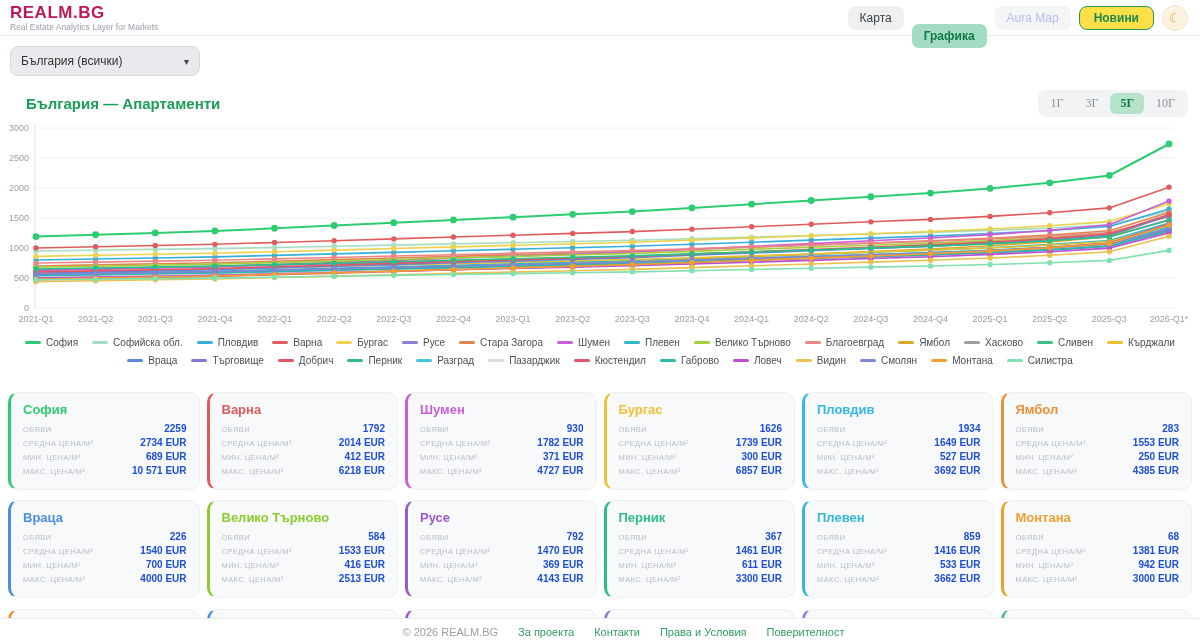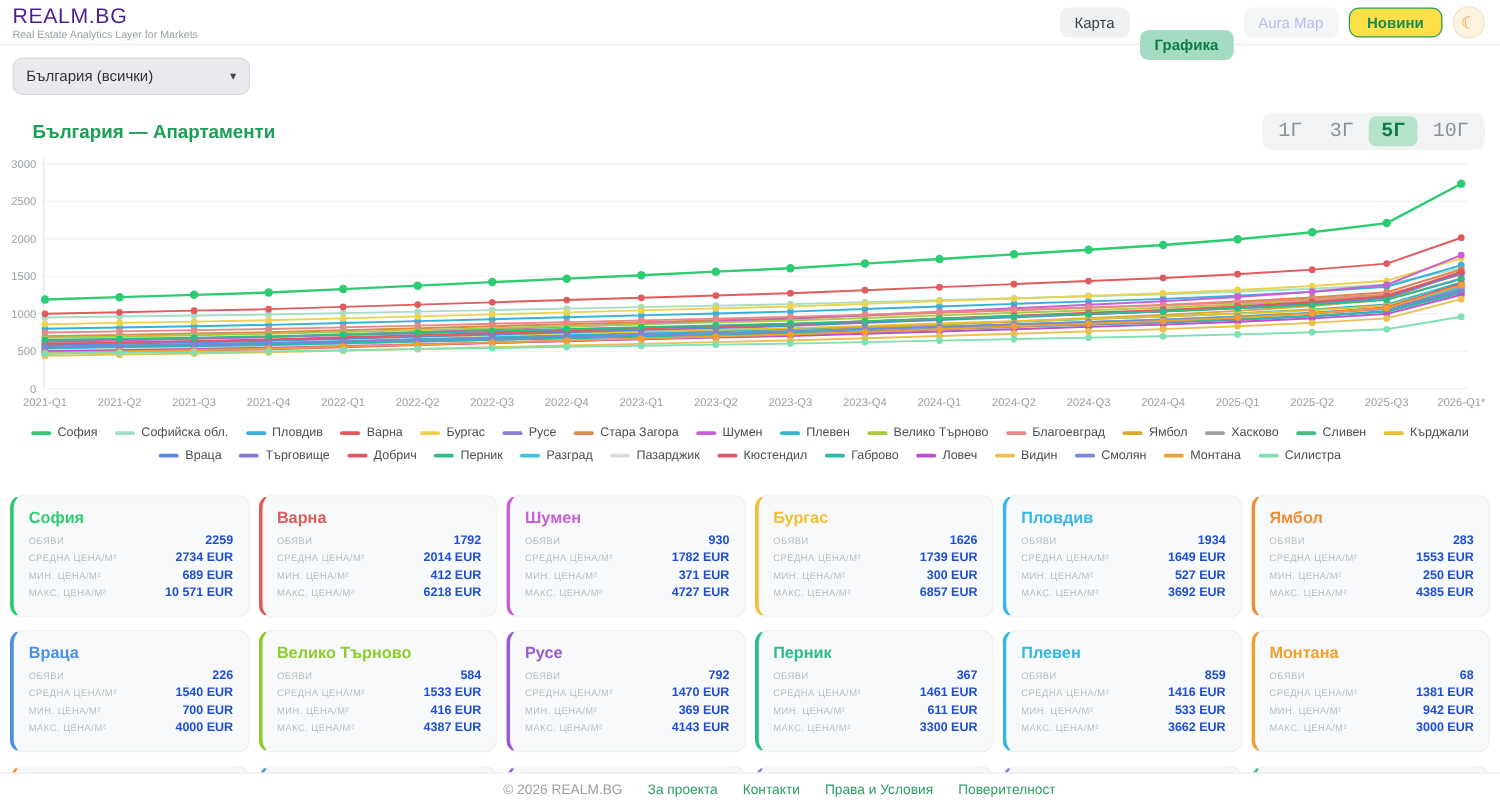--- a/index.html
+++ b/index.html
@@ -2,21 +2,21 @@
 <html><head>
 <meta charset="utf-8">
 <style>
   * { margin:0; padding:0; box-sizing:border-box; }
   html,body { width:1200px; height:644px; overflow:hidden; background:#fff;
     font-family:"Liberation Sans", sans-serif; position:relative; }
 
   
   .header { height:36px; display:flex; justify-content:space-between; align-items:center;
     padding:0 12px 0 10px; border-bottom:1px solid #e9ecef; }
-  .logo-title { font-size:17px; font-weight:400; color:#4c1d95; letter-spacing:.5px; line-height:17px; }
+  .logo-title { font-size:17px; font-weight:700; color:#be185d; letter-spacing:.5px; line-height:17px; }
   .logo-tag { font-size:8.5px; color:#98a0a8; margin-top:1px; }
   .nav { display:flex; align-items:center; gap:8px; }
   .btn { font-size:12px; padding:5px 12px; border-radius:7px; border:none; cursor:pointer;
     font-family:inherit; background:#eef0f2; color:#3c4043; }
   .btn.active { background:#a3dcc2; color:#0e7a4b; font-weight:700;margin-top:36px; }
   .btn.muted { background:#f4f5f7; color:#b7bcf4; }
   .btn.outline { background:#fde047; border:1.5px solid #27995d; color:#1d8a52; font-weight:700;
     padding:4px 14px; border-radius:8px; }
   .theme-toggle { width:26px; height:26px; border-radius:50%; background:#fbf2e0;
     border:1px solid #f1e4ca; display:flex; align-items:center; justify-content:center;
@@ -26,22 +26,22 @@
   .controls { margin:10px 12px 0 10px; }
   .select { width:190px; height:30px; background:#e8eaed; border:1px solid #d6dade;
     border-radius:8px; display:flex; align-items:center; justify-content:space-between;
     padding:0 10px; font-size:12px; color:#333; cursor:pointer; }
   .select .chev { font-size:10px; color:#444; }
 
   
   .section-head { margin:14px 12px 0 26px; display:flex; justify-content:space-between; align-items:center; }
   .section-title { font-size:15px; font-weight:700; color:#1b9e55; }
   .range-group { background:#f1f3f5; border-radius:8px; padding:3px; display:flex; gap:2px; }
-  .range-btn { font-size:16px; padding:3px 10px; color:#8a9097; border:none; background:transparent;
-    border-radius:6px; cursor:pointer; font-family:Liberation Mono, monospace;text-align:right; }
+  .range-btn { font-size:12px; padding:3px 10px; color:#8a9097; border:none; background:transparent;
+    border-radius:6px; cursor:pointer; font-family:Liberation Serif, serif;text-align:right; }
   .range-btn.active { background:#b5e3cb; color:#0e7a4b; font-weight:700; }
 
   
   .chart-wrap { margin-top:2px; }
   svg text { font-family:"Liberation Sans", sans-serif; }
 
   
   .legend { width:1180px; margin:0 auto; display:flex; flex-wrap:wrap; justify-content:center;
     column-gap:14px; row-gap:3px; }
   .legend-item { display:inline-flex; align-items:center; gap:5px; font-size:10px; color:#4a4f55;
@@ -998,21 +998,21 @@
     <div class="stat-row">
       <span class="stat-label">СРЕДНА ЦЕНА/М²</span>
       <span class="stat-value">1533 EUR</span>
     </div>
     <div class="stat-row">
       <span class="stat-label">МИН. ЦЕНА/М²</span>
       <span class="stat-value">416 EUR</span>
     </div>
     <div class="stat-row">
       <span class="stat-label">МАКС. ЦЕНА/М²</span>
-      <span class="stat-value">4387 EUR</span>
+      <span class="stat-value">2513 EUR</span>
     </div>
   </div>
 
   <div class="card" style="--c: #9b59d0;">
     <div class="card-title">Русе</div>
     <div class="stat-row">
       <span class="stat-label">ОБЯВИ</span>
       <span class="stat-value">792</span>
     </div>
     <div class="stat-row">

